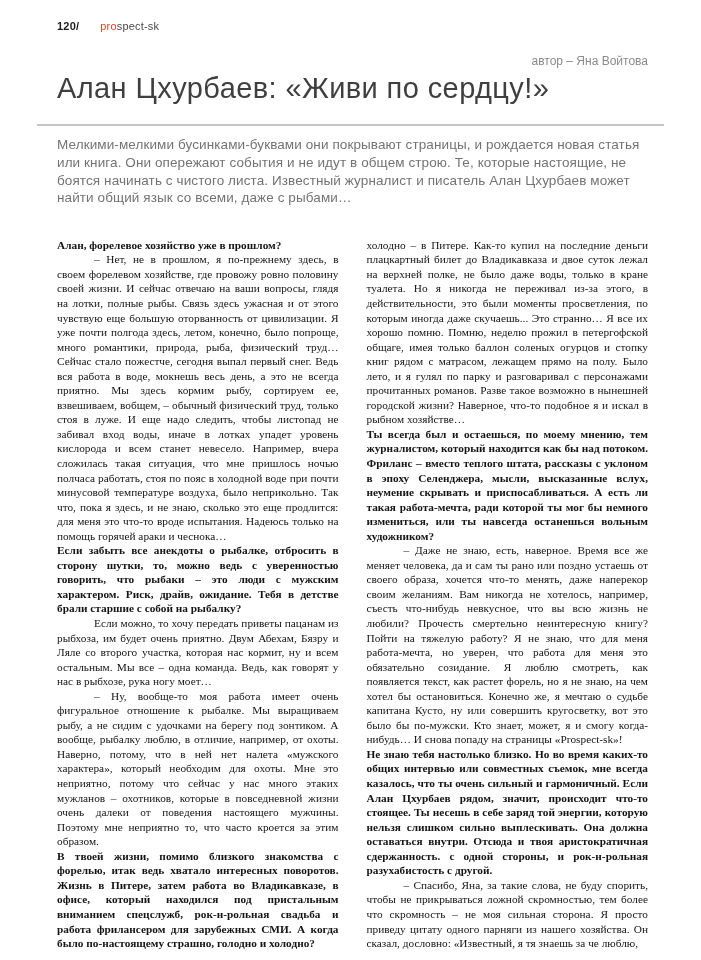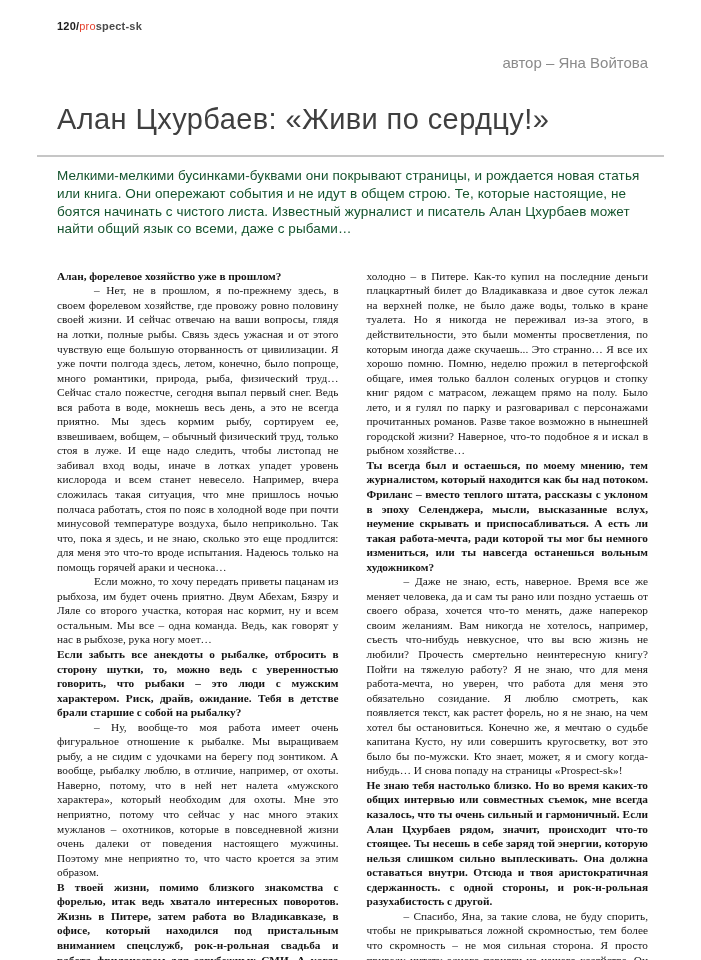--- a/index.html
+++ b/index.html
@@ -18,50 +18,50 @@
   .page {
     padding: 20px 53px 0 57px; 
   }
   
   .folio {
     font-size: 11px;
     letter-spacing: 0.2px;
   }
   .folio .num { font-weight: 700; color: #1c1c1c; }
   .folio .brand-hl { font-weight: 400; }
-  .folio .brand-rest { font-weight: 700; color: #4a4a4a; margin-top: 15px; }
+  .folio .brand-rest { font-weight: 400; color: #4a4a4a; margin-top: 15px; }
   .byline {
     margin-top: 22px;
     text-align: right;
-    font-size: 15px;
+    font-size: 12px;
     color: #8a8a8a;
   }
   
   .title {
-    margin-top: 32px;
+    margin-top: 4px;
     font-size: 29px;
     font-weight: 400;
     color: #3f3f3f;
     letter-spacing: 0.4px;
     white-space: nowrap;
   }
   .divider {
     margin-top: 13px;
     margin-right: -16px; 
     margin-left: -20px;
     height: 2px;
     background: #c6c6c6;
   }
   
   .lede {
     margin-top: 10px;
     width: 588px;
     font-size: 13.5px;
     line-height: 17.6px;
-    color: #14532d;
+    color: #737373;
     letter-spacing: 0.1px;
   }
   
   .columns {
     margin-top: 31px;
     display: flex;
     gap: 28px;
   }
   .col {
     width: 287px;
@@ -75,37 +75,37 @@
   .para.question { font-weight: 700; }
   .para.answer { text-indent: 37px; }
   .para.answer-continued { text-indent: 0; }
 </style>
 </head>
 <body>
 
 <div class="page">
 
   <div class="folio">
-    <span class="num">120/</span><span class="brand-hl" style="color: rgb(229, 64, 45);">pro</span><span class="brand-rest">spect-sk</span>
+    <span class="num">120/</span><span class="brand-hl" style="color: rgb(229, 64, 45); padding-left: 21px;">pro</span><span class="brand-rest">spect-sk</span>
   </div>
 
   <div class="byline">автор – Яна Войтова</div>
 
   <h1 class="title">Алан Цхурбаев: «Живи по сердцу!»</h1>
 
   <div class="divider"></div>
 
   <p class="lede">Мелкими-мелкими бусинками-буквами они покрывают страницы, и рождается новая статья или книга. Они опережают события и не идут в общем строю. Те, которые настоящие, не боятся начинать с чистого листа. Известный журналист и писатель Алан Цхурбаев может найти общий язык со всеми, даже с рыбами…</p>
 
   <div class="columns">
     <div class="col">
         <p class="para question">Алан, форелевое хозяйство уже в прошлом?</p>
         <p class="para answer">– Нет, не в прошлом, я по-прежнему здесь, в своем форелевом хозяйстве, где провожу ровно половину своей жизни. И сейчас отвечаю на ваши вопросы, глядя на лотки, полные рыбы. Связь здесь ужасная и от этого чувствую еще большую оторванность от цивилизации. Я уже почти полгода здесь, летом, конечно, было попроще, много романтики, природа, рыба, физический труд… Сейчас стало пожестче, сегодня выпал первый снег. Ведь вся работа в воде, мокнешь весь день, а это не всегда приятно. Мы здесь кормим рыбу, сортируем ее, взвешиваем, вобщем, – обычный физический труд, только стоя в луже. И еще надо следить, чтобы листопад не забивал вход воды, иначе в лотках упадет уровень кислорода и всем станет невесело. Например, вчера сложилась такая ситуация, что мне пришлось ночью полчаса работать, стоя по пояс в холодной воде при почти минусовой температуре воздуха, было неприкольно. Так что, пока я здесь, и не знаю, сколько это еще продлится: для меня это что-то вроде испытания. Надеюсь только на помощь горячей араки и чеснока…</p>
+        <p class="para question">Если забыть все анекдоты о рыбалке, отбросить в сторону шутки, то, можно ведь с уверенностью говорить, что рыбаки – это люди с мужским характером. Риск, драйв, ожидание. Тебя в детстве брали старшие с собой на рыбалку?</p>
         <p class="para answer">Если можно, то хочу передать приветы пацанам из рыбхоза, им будет очень приятно. Двум Абехам, Бязру и Ляле со второго участка, которая нас кормит, ну и всем остальным. Мы все – одна команда. Ведь, как говорят у нас в рыбхозе, рука ногу моет…</p>
-        <p class="para question">Если забыть все анекдоты о рыбалке, отбросить в сторону шутки, то, можно ведь с уверенностью говорить, что рыбаки – это люди с мужским характером. Риск, драйв, ожидание. Тебя в детстве брали старшие с собой на рыбалку?</p>
         <p class="para answer">– Ну, вообще-то моя работа имеет очень фигуральное отношение к рыбалке. Мы выращиваем рыбу, а не сидим с удочками на берегу под зонтиком. А вообще, рыбалку люблю, в отличие, например, от охоты. Наверно, потому, что в ней нет налета «мужского характера», который необходим для охоты. Мне это неприятно, потому что сейчас у нас много этаких мужланов – охотников, которые в повседневной жизни очень далеки от поведения настоящего мужчины. Поэтому мне неприятно то, что часто кроется за этим образом.</p>
         <p class="para question">В твоей жизни, помимо близкого знакомства с форелью, итак ведь хватало интересных поворотов. Жизнь в Питере, затем работа во Владикавказе, в офисе, который находился под пристальным вниманием спецслужб, рок-н-рольная свадьба и работа фрилансером для зарубежных СМИ. А когда было по-настоящему страшно, голодно и холодно?</p>
       </div>
     <div class="col">
         <p class="para answer-continued">холодно – в Питере. Как-то купил на последние деньги плацкартный билет до Владикавказа и двое суток лежал на верхней полке, не было даже воды, только в кране туалета. Но я никогда не переживал из-за этого, в действительности, это были моменты просветления, по которым иногда даже скучаешь... Это странно… Я все их хорошо помню. Помню, неделю прожил в петергофской общаге, имея только баллон соленых огурцов и стопку книг рядом с матрасом, лежащем прямо на полу. Было лето, и я гулял по парку и разговаривал с персонажами прочитанных романов. Разве такое возможно в нынешней городской жизни? Наверное, что-то подобное я и искал в рыбном хозяйстве…</p>
         <p class="para question">Ты всегда был и остаешься, по моему мнению, тем журналистом, который находится как бы над потоком. Фриланс – вместо теплого штата, рассказы с уклоном в эпоху Селенджера, мысли, высказанные вслух, неумение скрывать и приспосабливаться. А есть ли такая работа-мечта, ради которой ты мог бы немного измениться, или ты навсегда останешься вольным художником?</p>
         <p class="para answer">– Даже не знаю, есть, наверное. Время все же меняет человека, да и сам ты рано или поздно устаешь от своего образа, хочется что-то менять, даже наперекор своим желаниям. Вам никогда не хотелось, например, съесть что-нибудь невкусное, что вы всю жизнь не любили? Прочесть смертельно неинтересную книгу? Пойти на тяжелую работу? Я не знаю, что для меня работа-мечта, но уверен, что работа для меня это обязательно созидание. Я люблю смотреть, как появляется текст, как растет форель, но я не знаю, на чем хотел бы остановиться. Конечно же, я мечтаю о судьбе капитана Кусто, ну или совершить кругосветку, вот это было бы по-мужски. Кто знает, может, я и смогу когда-нибудь… И снова попаду на страницы «Prospect-sk»!</p>
         <p class="para question">Не знаю тебя настолько близко. Но во время каких-то общих интервью или совместных съемок, мне всегда казалось, что ты очень сильный и гармоничный. Если Алан Цхурбаев рядом, значит, происходит что-то стоящее. Ты несешь в себе заряд той энергии, которую нельзя слишком сильно выплескивать. Она должна оставаться внутри. Отсюда и твоя аристократичная сдержанность. с одной стороны, и рок-н-рольная разухабистость с другой.</p>
         <p class="para answer">– Спасибо, Яна, за такие слова, не буду спорить, чтобы не прикрываться ложной скромностью, тем более что скромность – не моя сильная сторона. Я просто приведу цитату одного парняги из нашего хозяйства. Он сказал, дословно: «Известный, я тя знаешь за че люблю,</p>
       </div>

